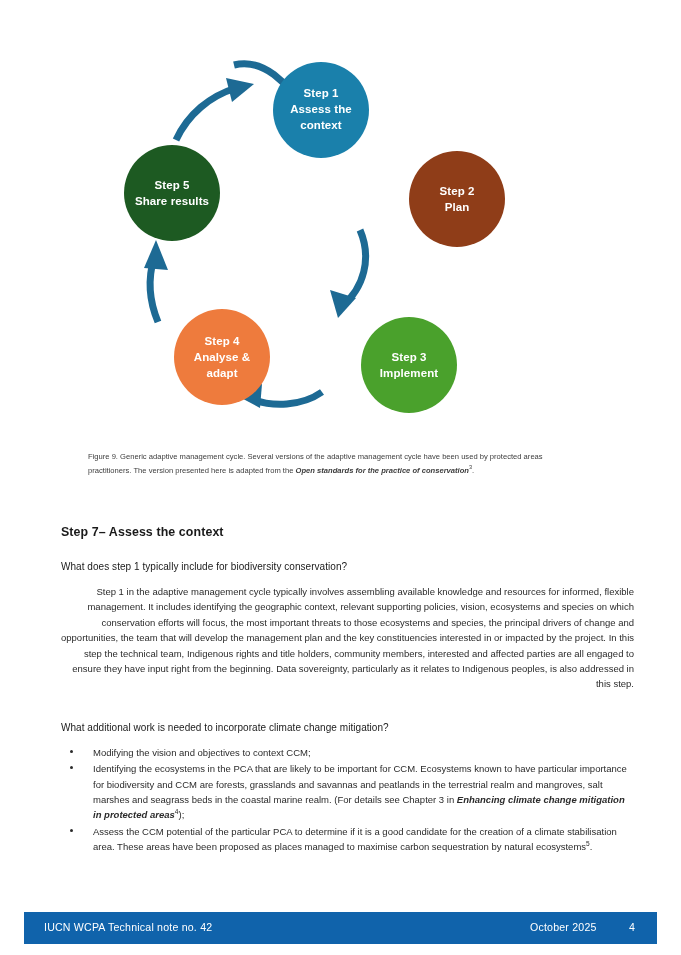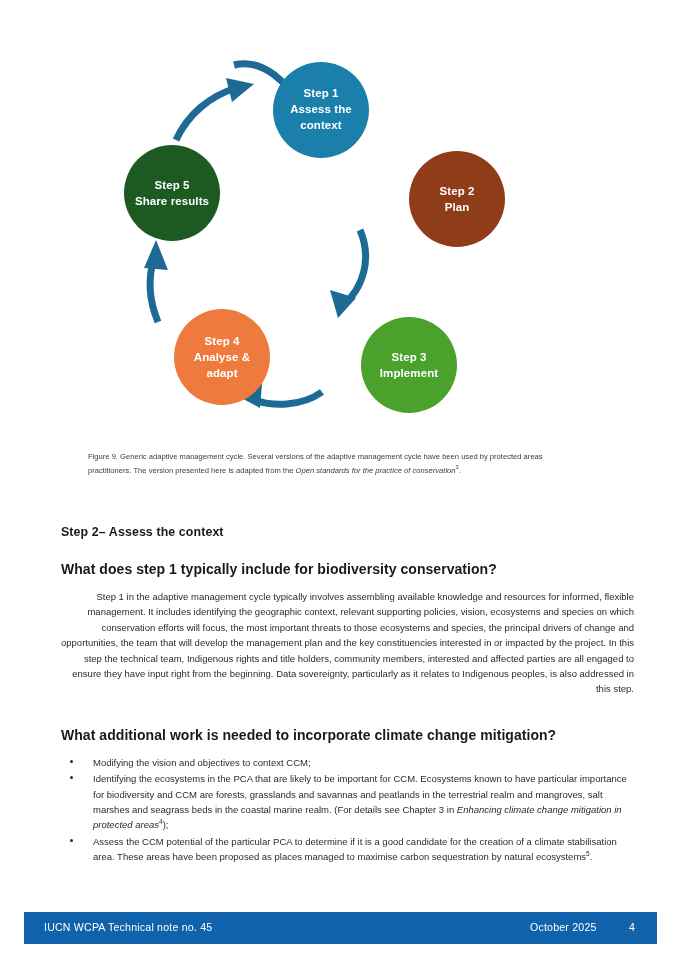--- a/index.html
+++ b/index.html
@@ -60,22 +60,22 @@
     width: 573px;
   }
   h2.section-title {
     font-size: 12.4px;
     font-weight: 700;
     margin: 0 0 22px 0;
     color: #1a1a1a;
     letter-spacing: .1px;
   }
   h3.sub-title {
-    font-size: 14px;
-    font-weight: 700;
+    font-size: 10px;
+    font-weight: 400;
     margin: 0 0 12px 0;
     color: #1a1a1a;
     letter-spacing: .05px;
   }
   p.body-text {
     font-size: 9.5px;
     line-height: 1.62;
     margin: 0;
     color: #2b2b2b;
     text-align: right;
@@ -97,21 +97,21 @@
   }
   ul.bullets > li .bullet-dot {
     position: absolute;
     left: 9px;
     top: 5px;
     width: 3px;
     height: 3px;
     border-radius: 50%;
     background: #2b2b2b;
   }
-  .it { font-style: italic; }
+  .it { font-style: italic; font-weight: bold; }
   sup.fn { font-size: 6.6px; vertical-align: super; }
 
   
   #footer-bar {
     position: absolute;
     left: 24px;
     top: 912px;
     width: 633px;
     height: 32px;
     background: #1063ab;
@@ -194,21 +194,21 @@
       <text class="node-label" x="70" y="149">Step 5</text>
       <text class="node-label" x="70" y="165">Share results</text>
     </g>
   </svg>
 </div>
 
 <div id="figure-caption"><span>Figure 9.  Generic adaptive management cycle.  Several versions of the adaptive management cycle have been used by protected areas practitioners. The version presented here is adapted from the </span><span class="it">Open standards for the practice of conservation</span><sup>3</sup><span>.</span></div>
 
 <div id="content">
 
-  <h2 class="section-title">Step 2– Assess the context</h2>
+  <h2 class="section-title">Step 7– Assess the context</h2>
 
   <h3 class="sub-title">What does step 1 typically include for biodiversity conservation?</h3>
 
   <p class="body-text">Step 1 in the adaptive management cycle typically involves assembling available knowledge and resources for informed, flexible management. It includes identifying the geographic context, relevant supporting policies, vision, ecosystems and species on which conservation efforts will focus, the most important threats to those ecosystems and species, the principal drivers of change and opportunities, the team that will develop the management plan and the key constituencies interested in or impacted by the project. In this step the technical team, Indigenous rights and title holders, community members, interested and affected parties are all engaged to ensure they have input right from the beginning. Data sovereignty, particularly as it relates to Indigenous peoples, is also addressed in this step.</p>
 
   <div class="gap-lg"></div>
 
   <h3 class="sub-title">What additional work is needed to incorporate climate change mitigation?</h3>
 
 
@@ -219,16 +219,16 @@
     <li>
       <span class="bullet-dot"></span><span>Identifying the ecosystems in the PCA that are likely to be important for CCM. Ecosystems known to have particular importance for biodiversity and CCM are forests, grasslands and savannas and peatlands in the terrestrial realm and mangroves, salt marshes and seagrass beds in the coastal marine realm. (For details see Chapter 3 in </span><span class="it">Enhancing climate change mitigation in protected areas</span><sup class="fn">4</sup><span>);</span>
     </li>
     <li>
       <span class="bullet-dot"></span><span>Assess the CCM potential of the particular PCA to determine if it is a good candidate for the creation of a climate stabilisation area. These areas have been proposed as places managed to maximise carbon sequestration by natural ecosystems</span><span class="it"></span><sup class="fn">5</sup><span>.</span>
     </li>
   </ul>
 </div>
 
 <div id="footer-bar" style="background: rgb(16, 99, 171);">
-  <div id="footer-title">IUCN WCPA Technical note no. 45</div>
+  <div id="footer-title">IUCN WCPA Technical note no. 42</div>
   <div id="footer-date">October 2025</div>
   <div id="footer-page">4</div>
 </div>
 
 </body></html>

